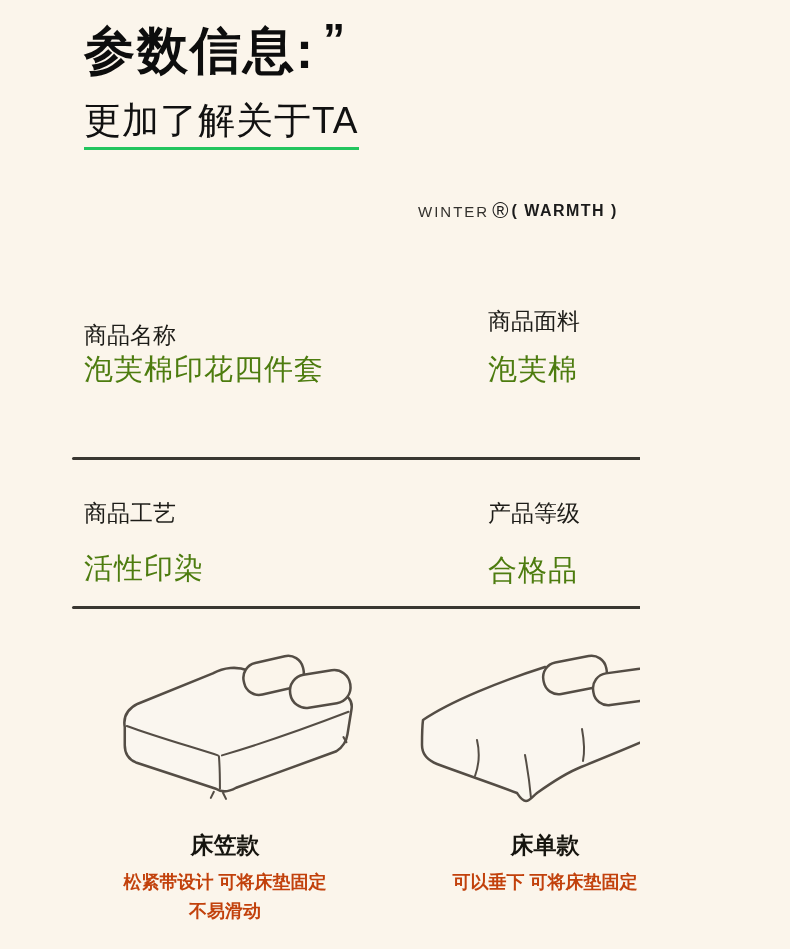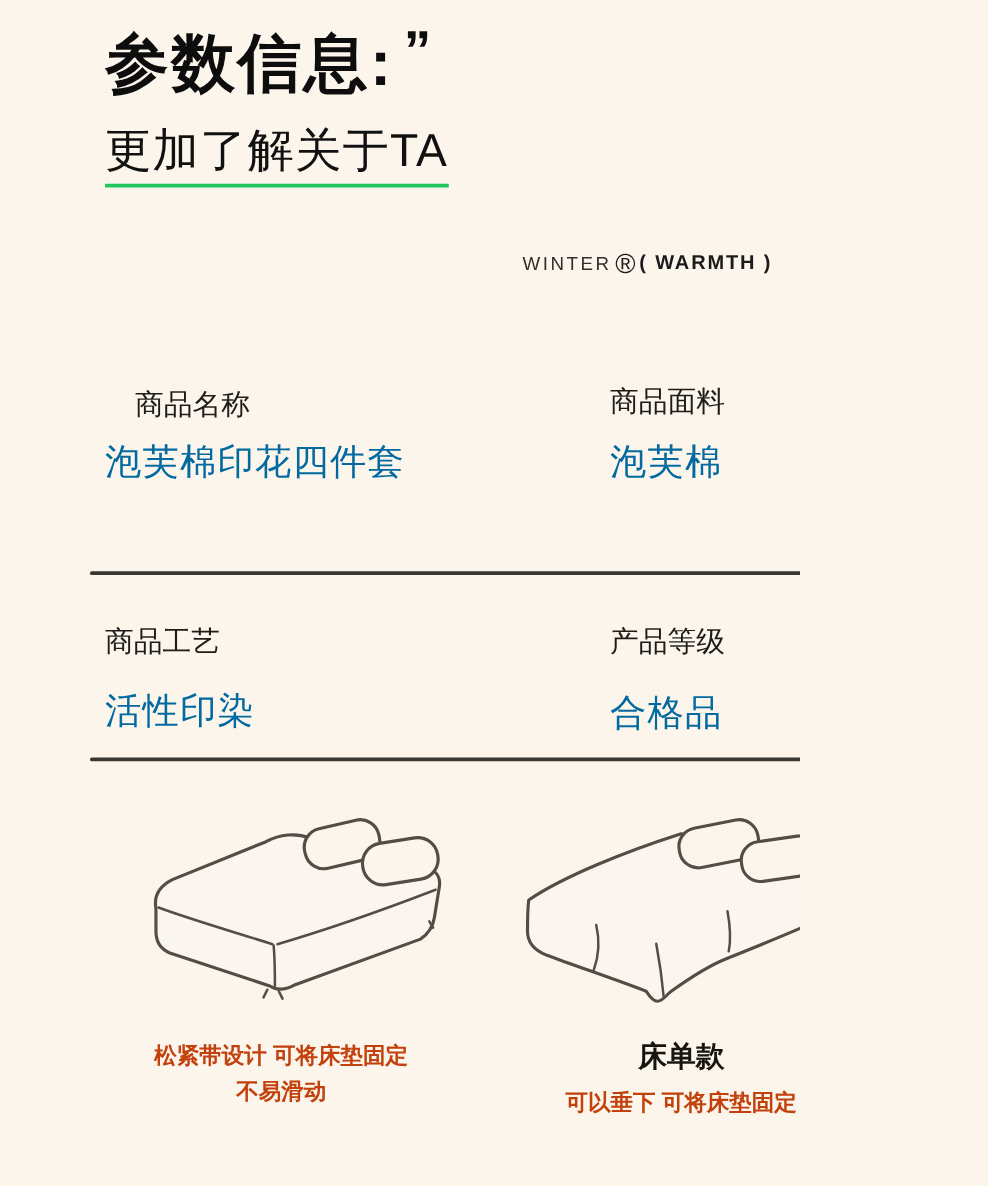--- a/index.html
+++ b/index.html
@@ -31,21 +31,21 @@
   }
 
   
   .brand{left:418px;top:200px;display:flex;align-items:center;gap:3px;white-space:nowrap;}
   .brand .winter{font-size:15px;letter-spacing:2px;color:#32302c;font-weight:400;}
   .brand .reg{font-size:22px;font-weight:400;color:#1b1b1b;line-height:1;}
   .brand .warmth{font-size:16px;font-weight:700;letter-spacing:1.5px;color:#1b1b1b;}
 
   
   .spec-label{font-size:23px;font-weight:500;color:#1d1c18;white-space:nowrap;}
-  .spec-value{font-size:29px;font-weight:500;color:#0369a1;white-space:nowrap;letter-spacing:1px;}
+  .spec-value{font-size:29px;font-weight:500;color:#4d7c0f;white-space:nowrap;letter-spacing:1px;}
   .divider{left:72px;width:656px;height:3px;background:#393731;border-radius:2px;}
 
   
   .caption{width:300px;text-align:center;}
   .cap-name{font-size:23px;font-weight:600;color:#16150f;margin-bottom:7px;}
   .cap-desc{font-size:18px;line-height:29px;color:#c2410c;font-weight:700;}
 
   .bed-art{display:block;}
   .bed-art path, .bed-art rect{
     fill:none;stroke:#544d45;stroke-width:2.5;
@@ -65,21 +65,21 @@
   </h1>
 
   <h2 class="abs subtitle" style="margin:0;">更加了解关于TA</h2>
 
   <div class="abs brand">
     <span class="winter">WINTER</span>
     <span class="reg">®</span>
     <span class="warmth">( WARMTH )</span>
   </div>
 
-  <div class="abs spec-label" style="left:84px;top:308px;margin-left:24px;">商品名称</div>
+  <div class="abs spec-label" style="left:84px;top:320px;">商品名称</div>
   <div class="abs spec-value" style="left:84px;top:350px;">泡芙棉印花四件套</div>
   <div class="abs spec-label" style="left:488px;top:306px;">商品面料</div>
   <div class="abs spec-value" style="left:488px;top:350px;">泡芙棉</div>
 
   <div class="abs divider" style="top:457px;"></div>
 
   <div class="abs spec-label" style="left:84px;top:498px;">商品工艺</div>
   <div class="abs spec-value" style="left:84px;top:549px;">活性印染</div>
   <div class="abs spec-label" style="left:488px;top:498px;">产品等级</div>
   <div class="abs spec-value" style="left:488px;top:551px;">合格品</div>
@@ -116,20 +116,21 @@
     <path class="thin" d="M66,97 C69,110 68,122 64,133"></path>
     <path class="thin" d="M114,112 C117,128 119,144 120,155"></path>
     <path class="thin" d="M171,86 C173,97 174,108 172,118"></path>
     <path class="thin" d="M244,56 C247,66 248,76 247,85"></path>
 
     <rect class="pillow" x="132" y="16" width="64" height="32" rx="15" transform="rotate(-11 164 32)"></rect>
     <rect class="pillow" x="182" y="28" width="62" height="32" rx="15" transform="rotate(-8 213 44)"></rect>
   </svg>
 
   <div class="abs caption" style="left:75px;top:830px;">
+    <div class="cap-name">床笠款</div>
     <div class="cap-desc">松紧带设计 可将床垫固定</div>
     <div class="cap-desc">不易滑动</div>
   </div>
 
   <div class="abs caption" style="left:395px;top:830px;">
     <div class="cap-name">床单款</div>
     <div class="cap-desc">可以垂下 可将床垫固定</div>
     <div class="cap-desc"></div>
   </div>
 

